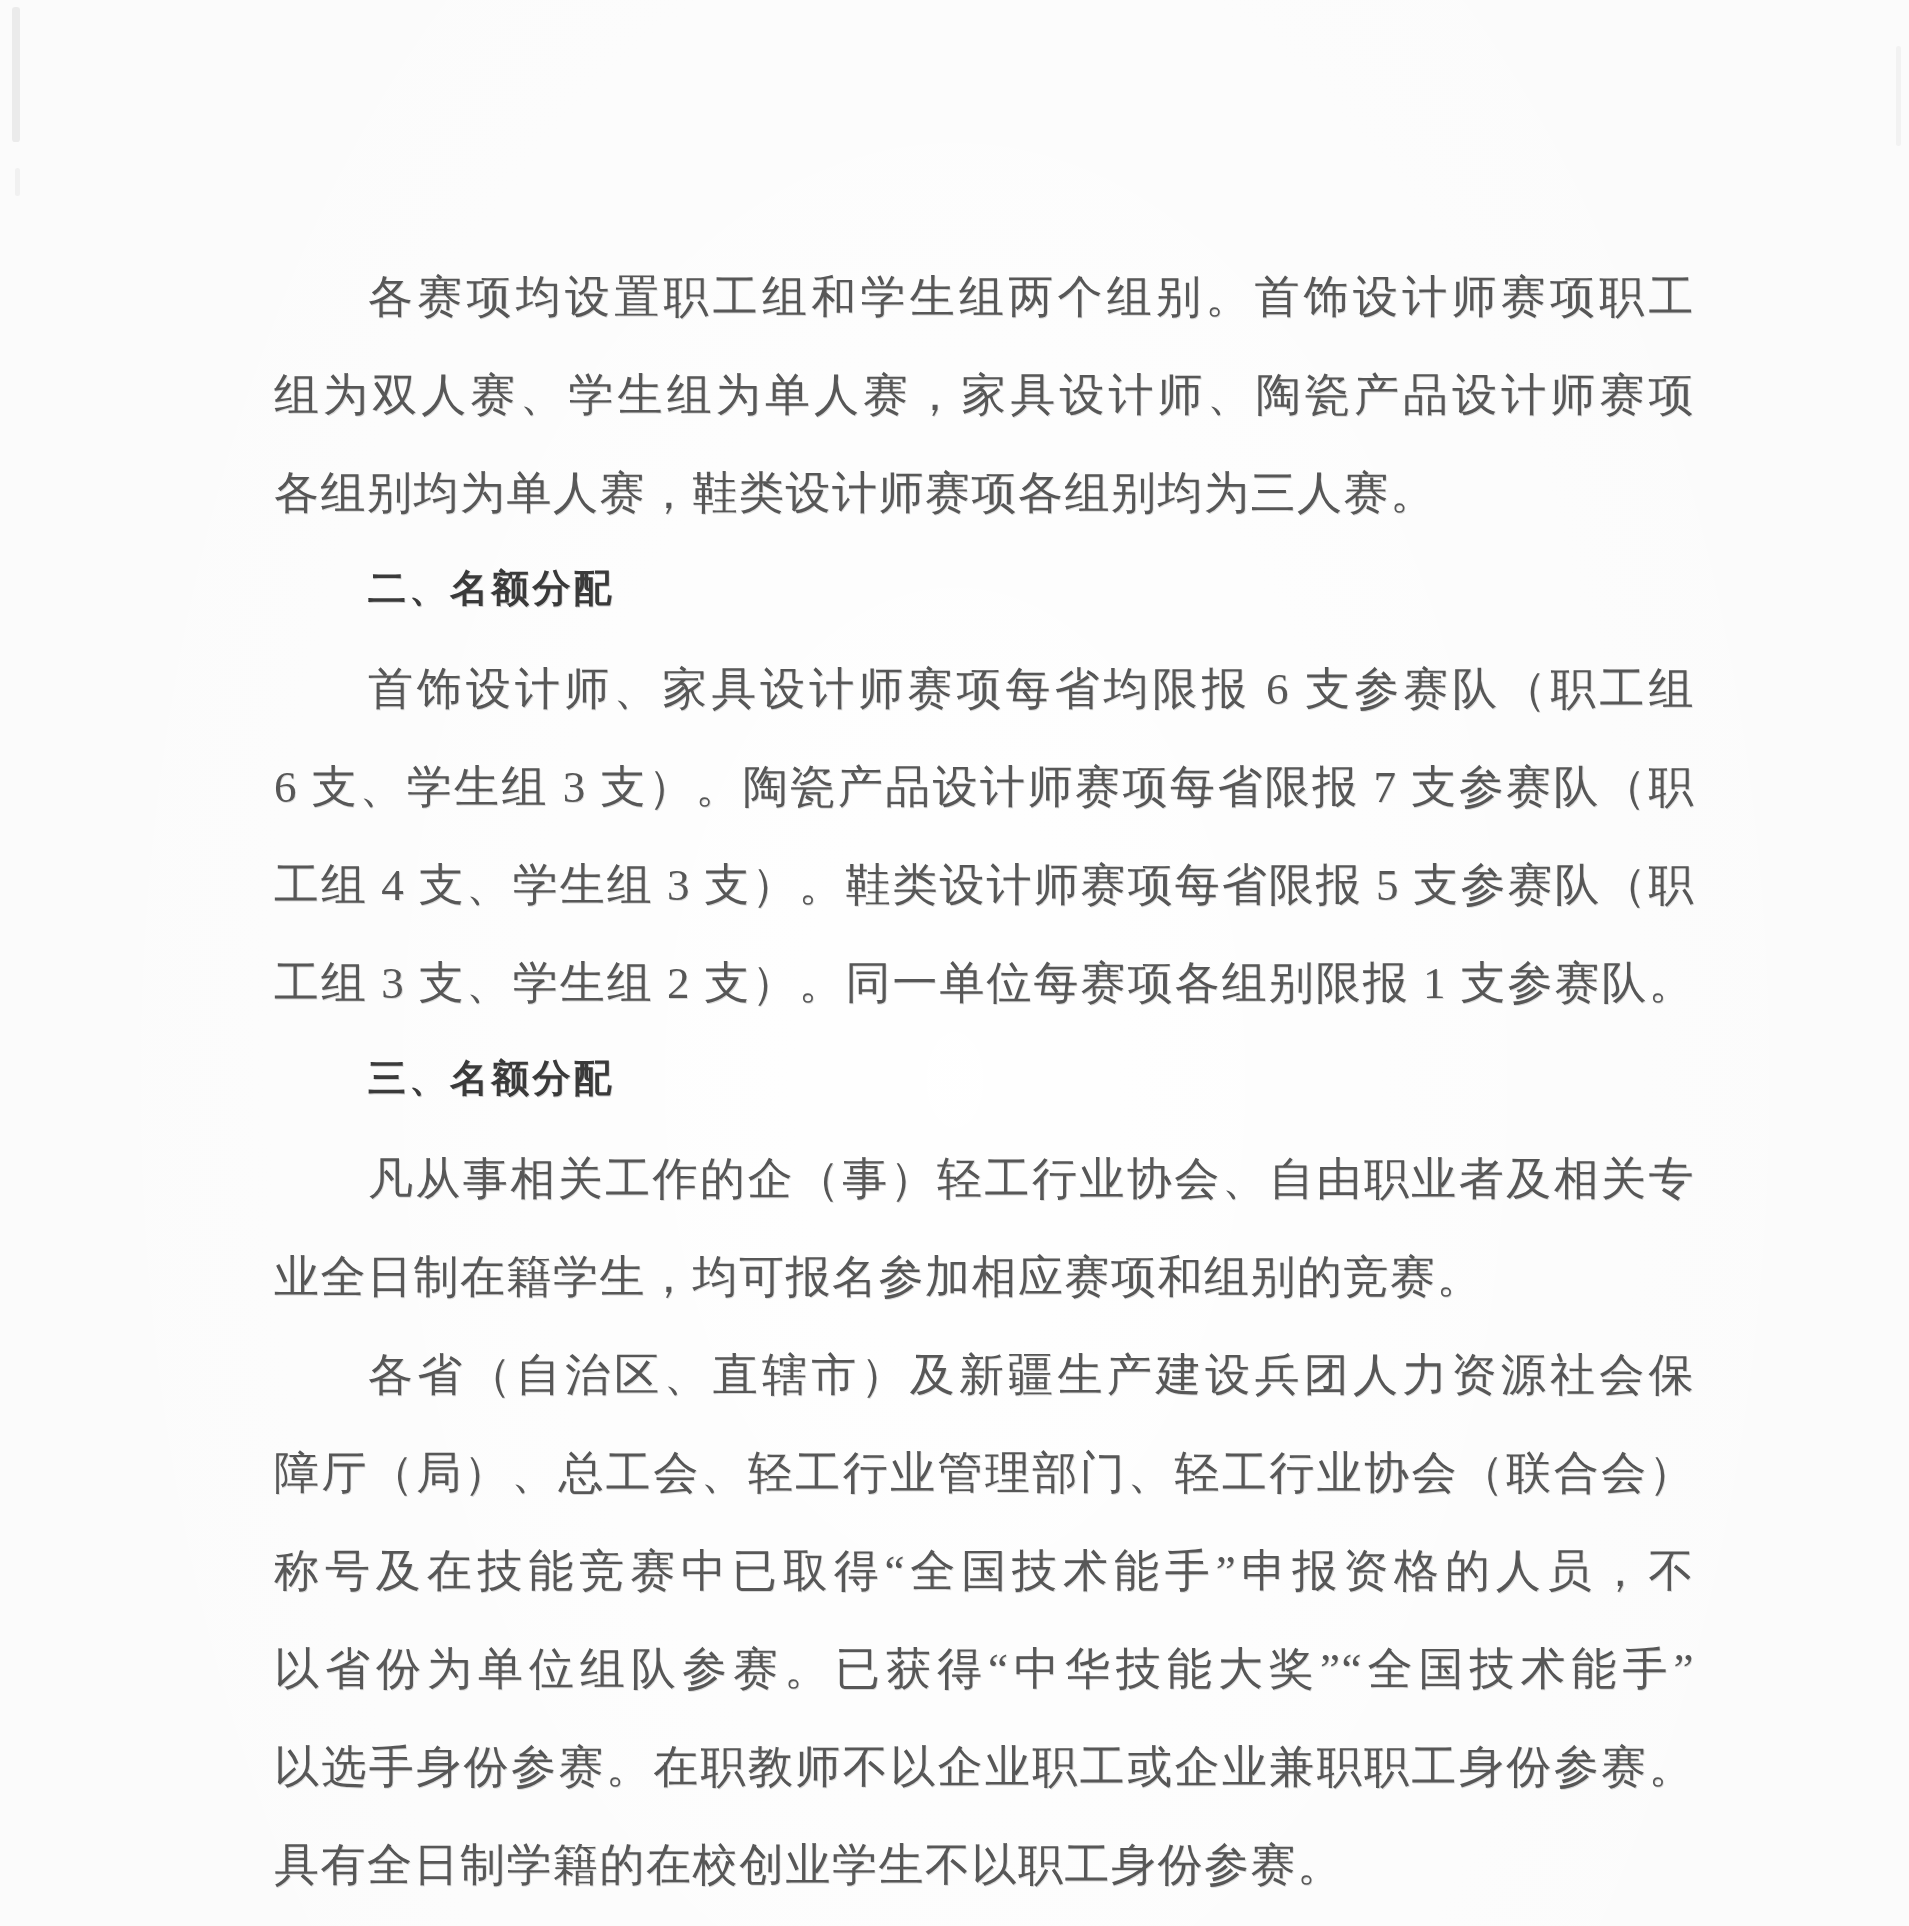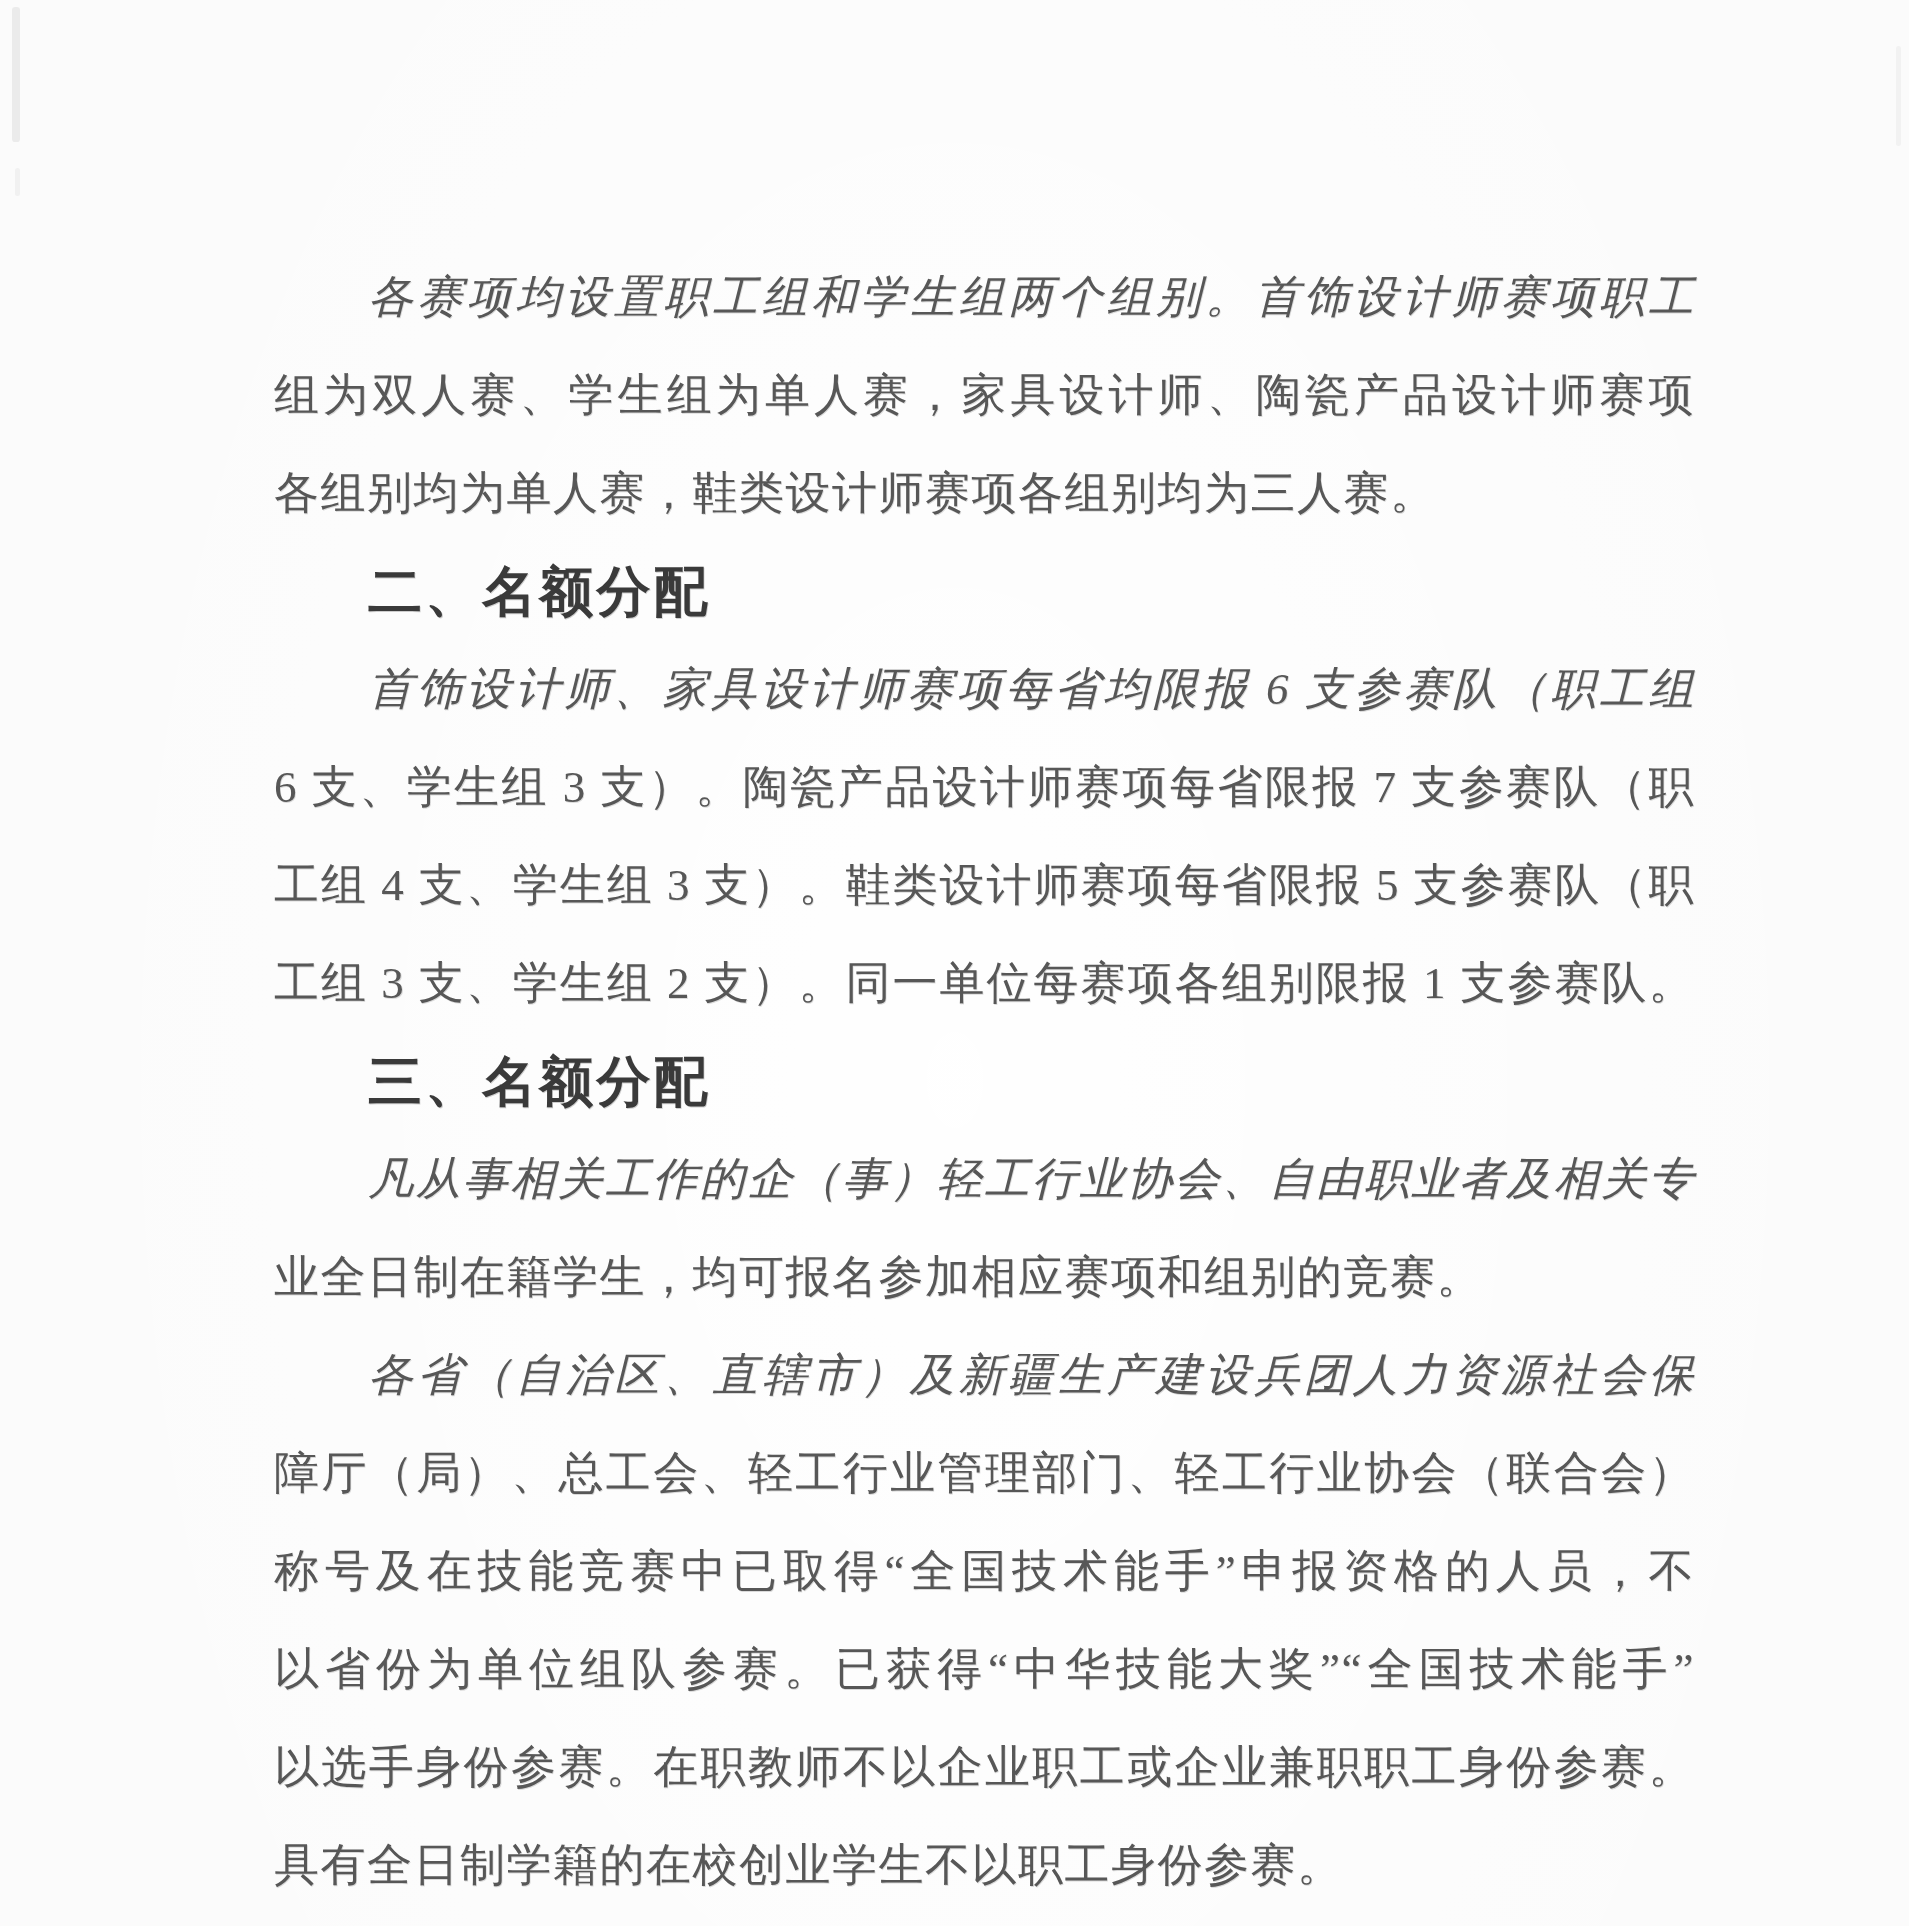--- a/index.html
+++ b/index.html
@@ -28,26 +28,26 @@
   }
   .line {
     height: 98px; line-height: 98px;
     white-space: nowrap;
     font-family: "Liberation Serif", "DejaVu Serif", serif;
     font-size: 45px;
     letter-spacing: 1.5px;
     color: var(--body-text, #575757);
     text-shadow: 0.8px 0.8px 0 rgba(60,60,60,.18);
   }
-  .indent { padding-left: 94px; font-style: italic; }
+  .indent { padding-left: 94px; }
   .justify { text-align: justify; text-align-last: justify; }
   .heading {
-    font-family: Liberation Sans, sans-serif;
+    font-family: Liberation Mono, monospace;
     font-weight: 700;
-    font-size: 54px;
+    font-size: 38px;
     letter-spacing: 3.1px;
     color: var(--heading-text, #3a3a3a);
     padding-left: 94px;
     text-shadow: 0.8px 0.8px 0 rgba(40,40,40,.22);
   }
 </style>
 </head>
 <body>
 
 <div class="page">

